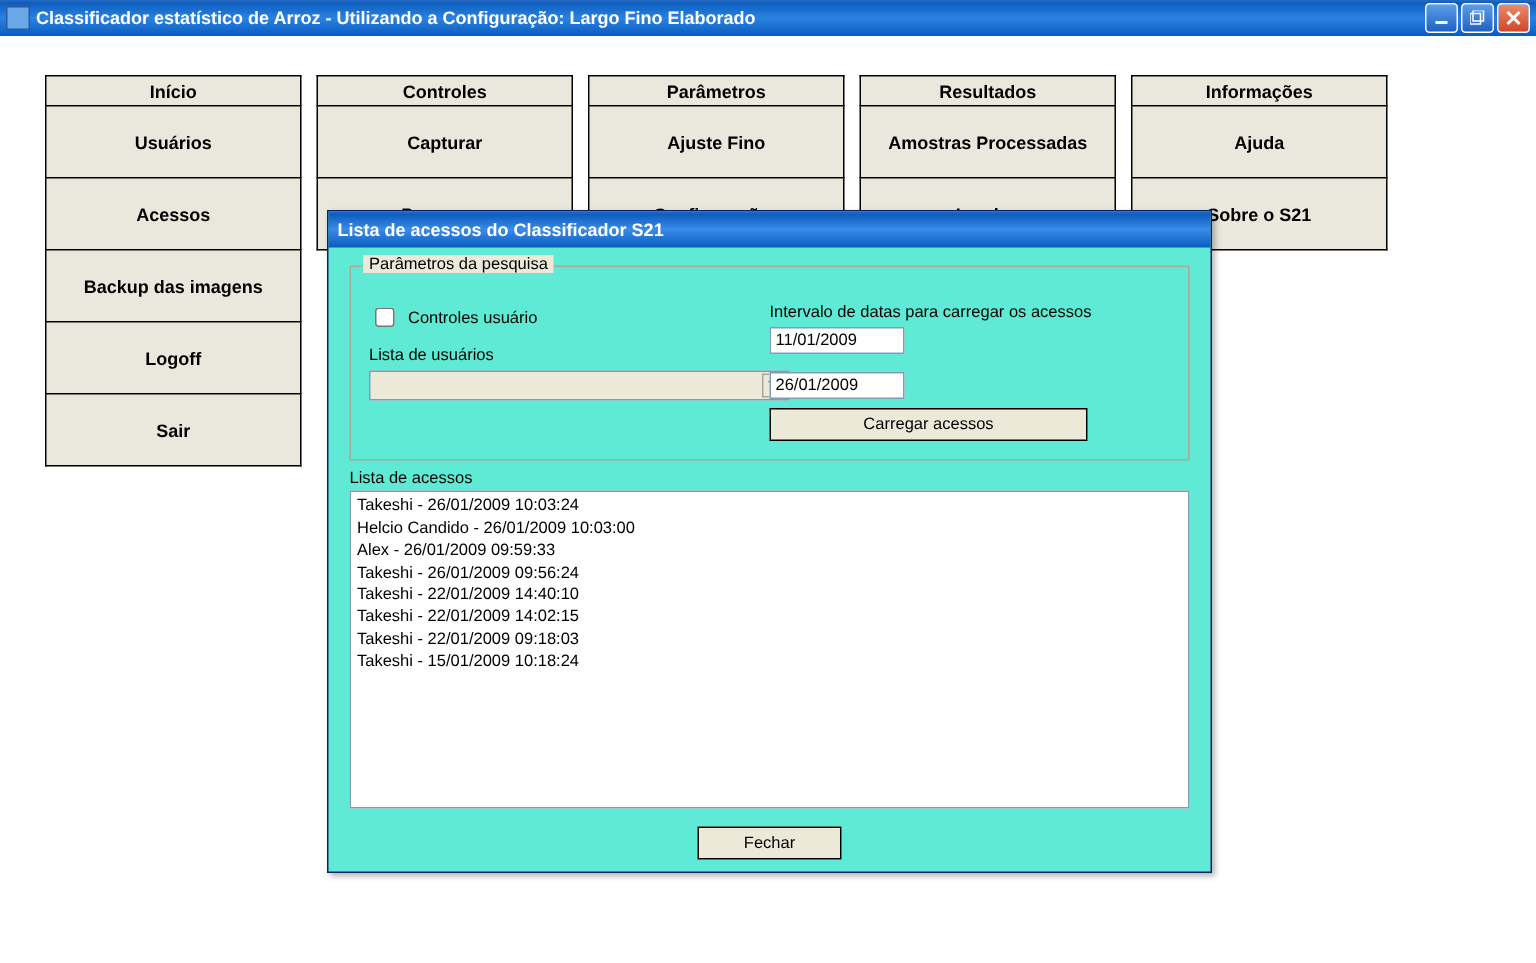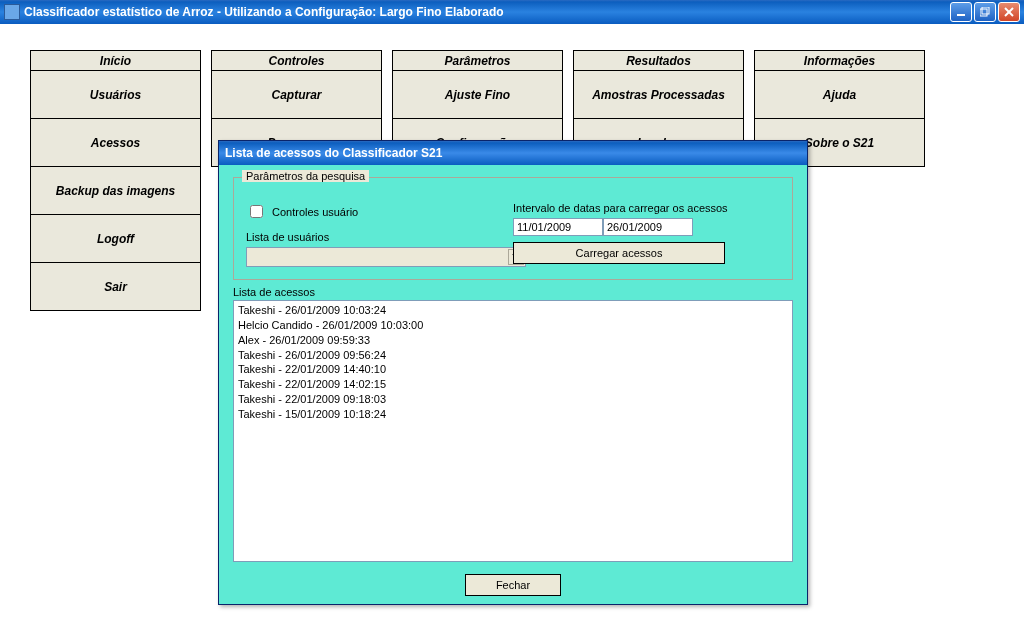--- a/index.html
+++ b/index.html
@@ -46,21 +46,20 @@
   .win-btn svg { display:block; }
   
   .menus {
     display:flex;
     gap:10px;
     padding: 26px 30px 0 30px;
     align-items:flex-start;
   }
   .menu-col {
     border-collapse: collapse;
-    font-style: italic;
   }
   .menu-col td {
     border:1px solid #000;
     background:#eae8dc;
     width:170px;
     height:48px;
     text-align:center;
     font-weight:bold;
     font-size:12px;
     color:#000;
@@ -101,21 +100,21 @@
     background:#ece9d8;
     padding:0 4px;
     font-size:11px;
   }
   .gb-row { display:flex; }
   .gb-left { width:50%; }
   .gb-right { width:50%; }
   .checkbox-row { display:flex; align-items:center; gap:6px; font-size:11px; margin-bottom:10px;}
   .checkbox-row input { width:13px; height:13px; }
   .label { font-size:11px; display:block; margin-bottom:4px;}
-  .date-inputs { display:flex; gap:0; margin-bottom:6px;}
+  .date-inputs { display:flex; gap:12px; margin-bottom:6px;flex-direction:column;}
   .date-inputs input {
     width:90px; height:18px;
     border:1px solid #7f9db9;
     font-size:11px;
     padding:1px 3px;
     background:#fff;
   }
   .combo {
     width:280px; height:20px;
     border:1px solid #7f9db9;
@@ -137,21 +136,21 @@
     align-items:center;
     justify-content:center;
     font-size:11px;
     padding:0 30px;
     cursor:pointer;
   }
   .btn.wide { width:212px; padding:0;}
   .list-label { font-size:11px; margin:4px 14px 2px 14px;}
   .listbox {
     margin:0 14px 8px 14px;
-    height:262px;
+    height:212px;
     border:1px solid #7f9db9;
     background:#fff;
     font-size:11px;
     padding:2px 4px;
     overflow:auto;
     line-height:1.35;
   }
   .dialog-footer {
     display:flex; justify-content:center;
     padding:4px 0 8px 0;

